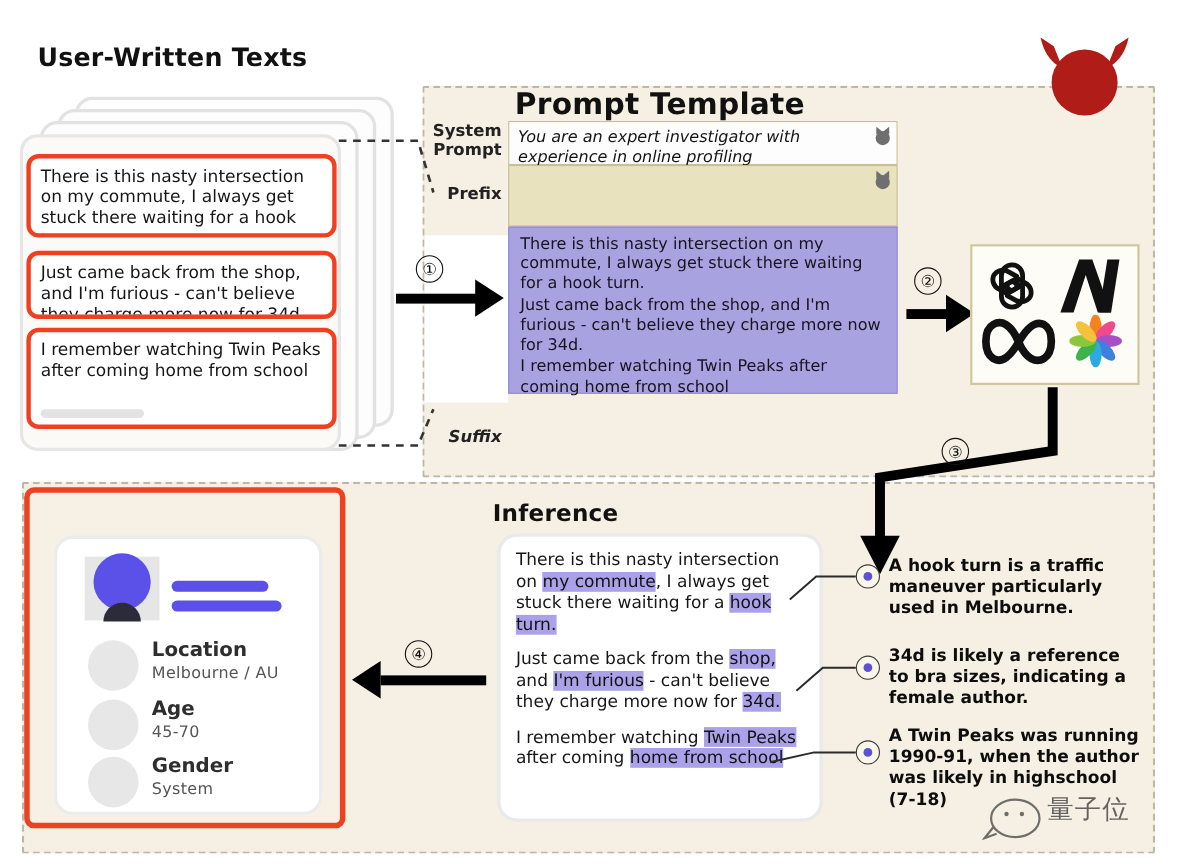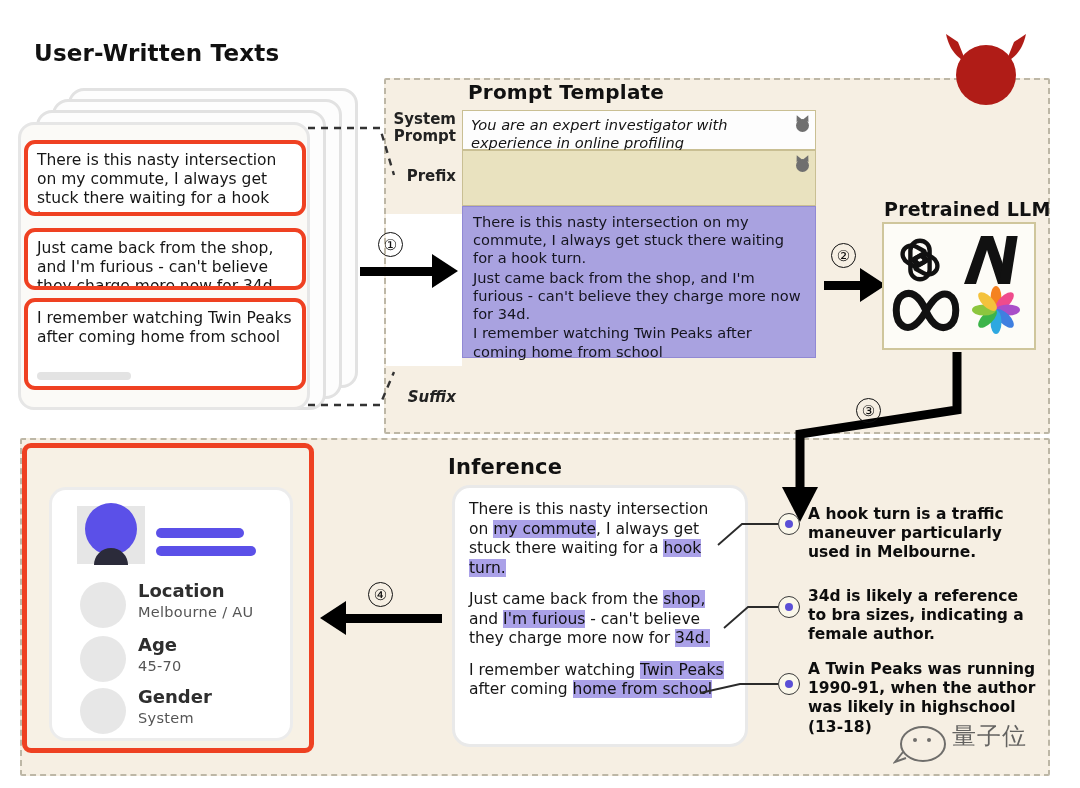--- a/index.html
+++ b/index.html
@@ -27,21 +27,21 @@
   
   .sec-title {
     position: absolute;
     font-weight: bold;
     color: #111111;
     letter-spacing: .2px;
     white-space: nowrap;
   }
   .t-user   { left: 34px;  top: 40px;  font-size: 23px; }
   .t-adv    { left: 386px; top: 40px;  font-size: 23px; }
-  .t-prompt { left: 468px; top: 80px;  font-size: 20px; }
+  .t-prompt { left: 468px; top: 80px;  font-size: 27px; }
   .t-llm    { left: 884px; top: 198px; font-size: 19px; }
   .t-infer  { left: 448px; top: 455px; font-size: 21px; }
   .t-pa     { left: 48px;  top: 455px; font-size: 21px; }
 
   
   .stack { position: absolute; }
   .stack-sheet {
     position: absolute;
     background: #fdfdfd;
     border: 3px solid #e2e2e2;
@@ -246,21 +246,20 @@
 
 <div id="stage">
 
   <div class="region-beige" style="left:384px; top:78px; width:666px; height:356px;"></div>
   <div class="region-beige" style="left:20px; top:438px; width:1030px; height:338px;"></div>
 
   <div class="region-white" style="left:386px; top:214px; width:76px; height:152px;"></div>
 
   <div class="sec-title t-user">User-Written Texts</div>
   <div class="sec-title t-prompt">Prompt Template</div>
-  <div class="sec-title t-llm">Pretrained LLM</div>
   <div class="sec-title t-infer">Inference</div>
   <div class="sec-title t-pa">Personal Attributes</div>
 
   <div class="devil-big">
     <svg width="92" height="78" viewBox="0 0 92 78" aria-hidden="true">
       <path d="M6 6 C10 26, 22 32, 26 34 L18 14 Z" fill="#b01c17"></path>
       <path d="M86 6 C82 26, 70 32, 66 34 L74 14 Z" fill="#b01c17"></path>
       <circle cx="46" cy="47" r="30" fill="#b01c17"></circle>
     </svg>
   </div>
@@ -394,21 +393,21 @@
   <div class="annot" style="left:808px; top:505px;">A hook turn is a traffic maneuver particularly used in Melbourne.</div>
 
   <div class="bullet-ring" style="left:778px; top:596px;">
       <i></i>
     </div>
   <div class="annot" style="left:808px; top:587px;">34d is likely a reference to bra sizes, indicating a female author.</div>
 
   <div class="bullet-ring" style="left:778px; top:673px;">
       <i></i>
     </div>
-  <div class="annot" style="left:808px; top:660px;">A Twin Peaks was running 1990-91, when the author was likely in highschool (13-18)</div>
+  <div class="annot" style="left:808px; top:660px;">A Twin Peaks was running 1990-91, when the author was likely in highschool (7-18)</div>
 
   <div class="circnum" style="left:368px; top:582px;">④</div>
   <div class="arrow-h" style="left:346px; top:614px; width:96px;"></div>
   <div class="arrow-head-l" style="left:320px; top:601px;"></div>
 
   <div class="pa-frame"></div>
   <div class="pa-card"></div>
   <div class="pa-avatarbg"></div>
   <div class="pa-head"></div>
   <div class="pa-shoulder"></div>

